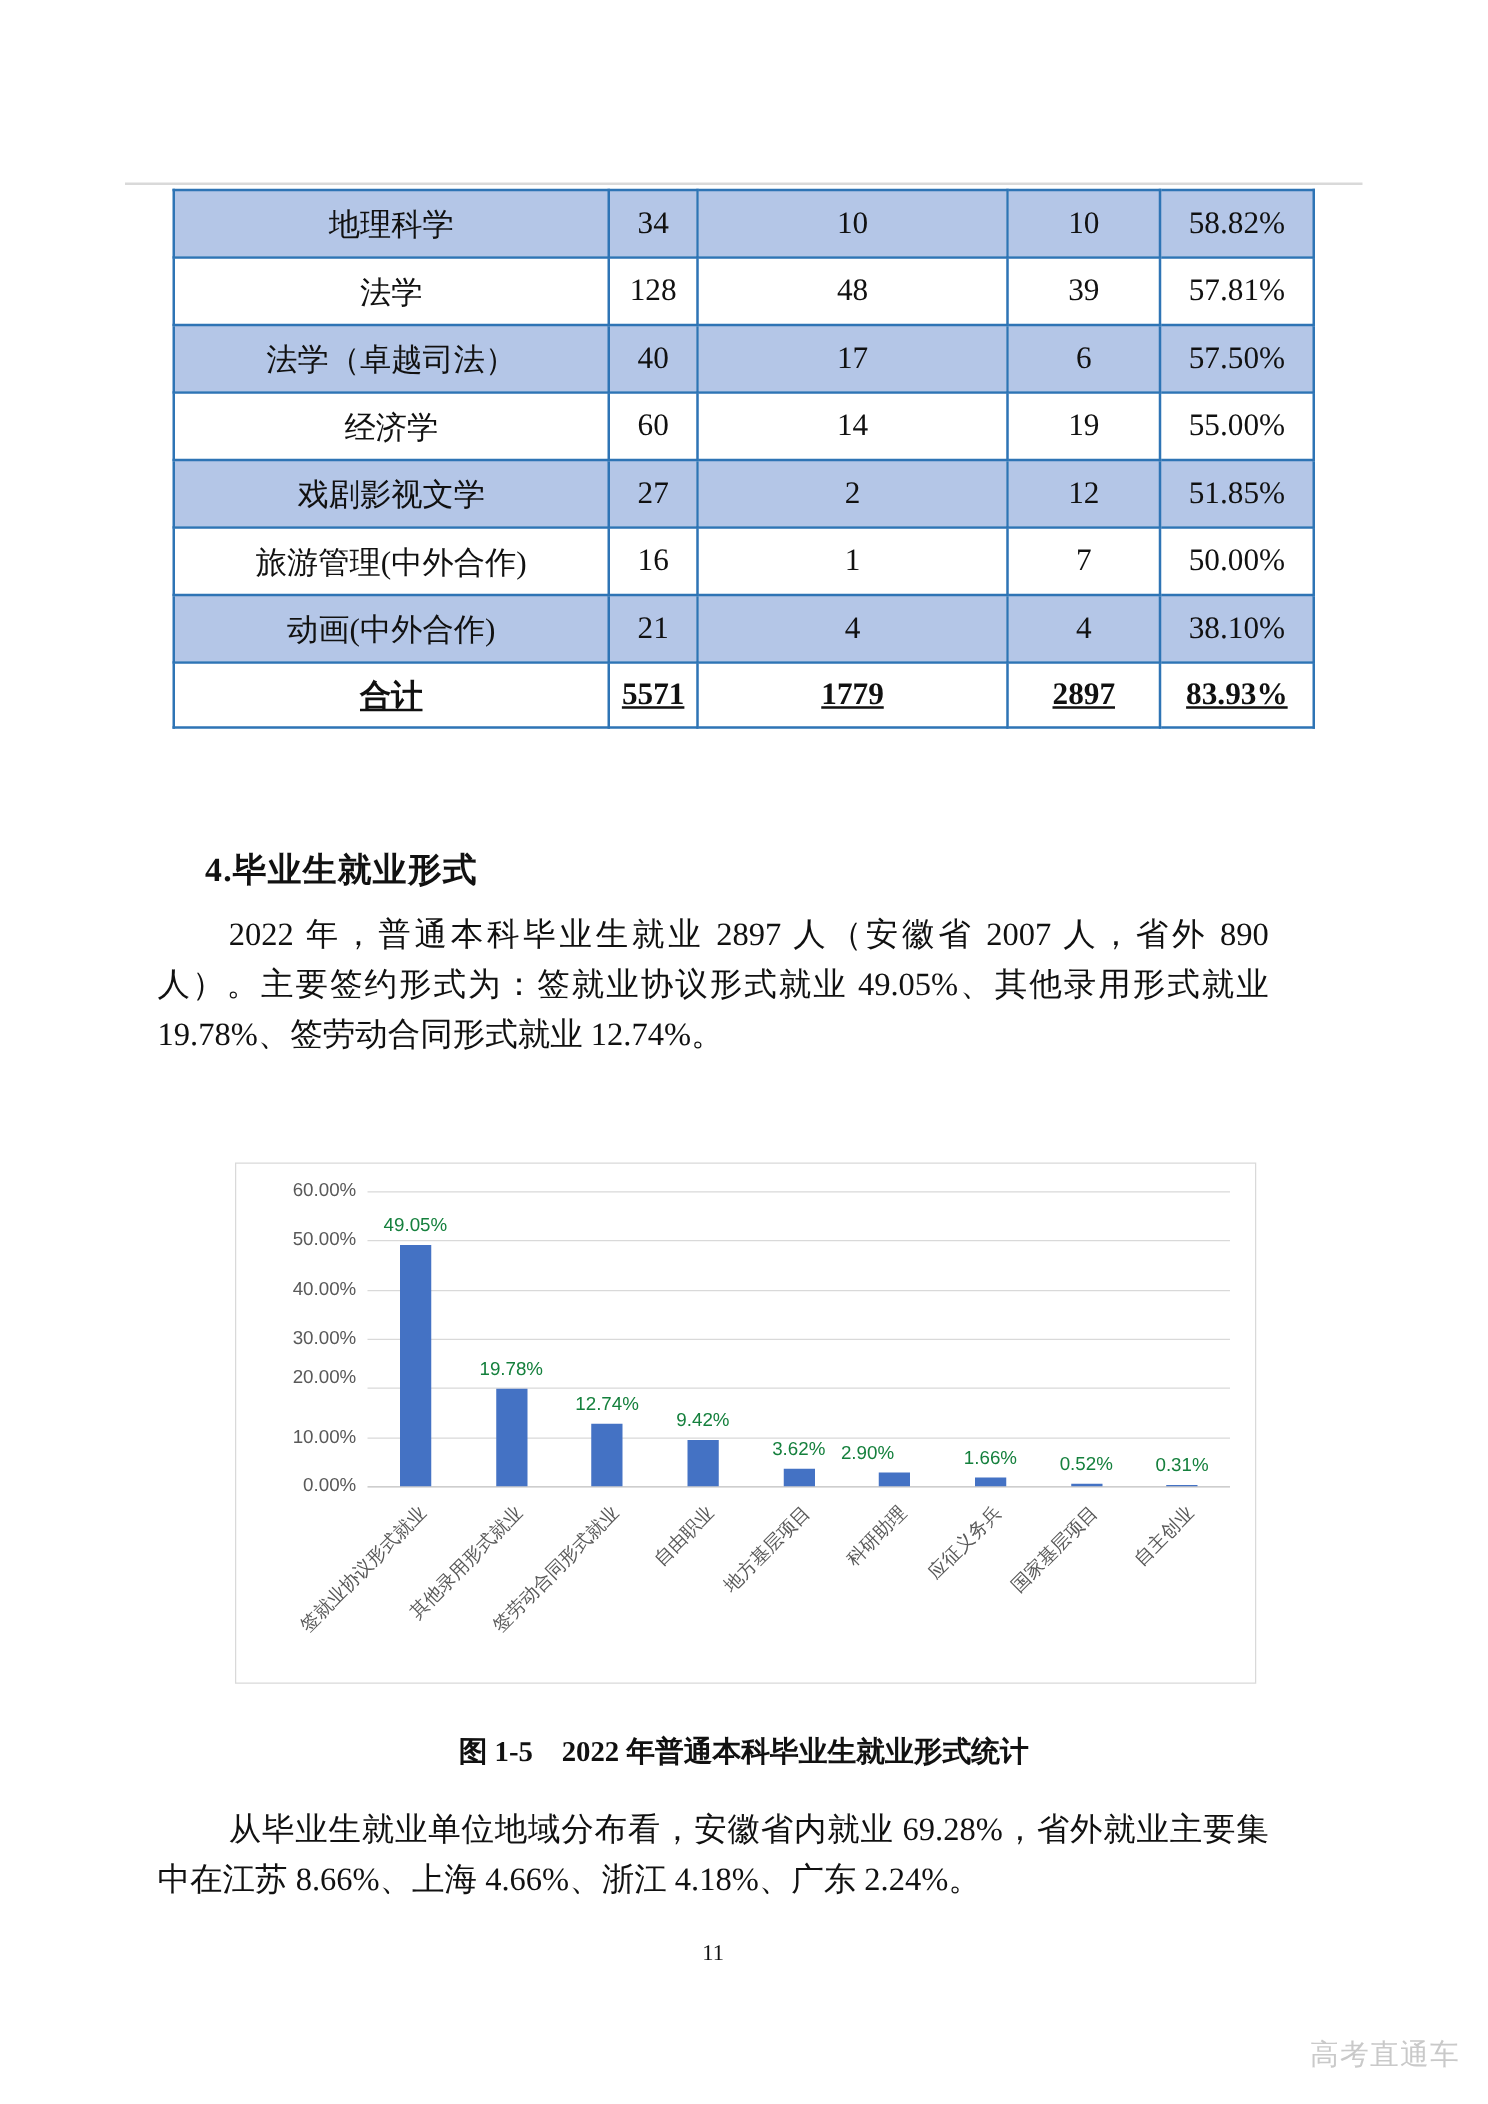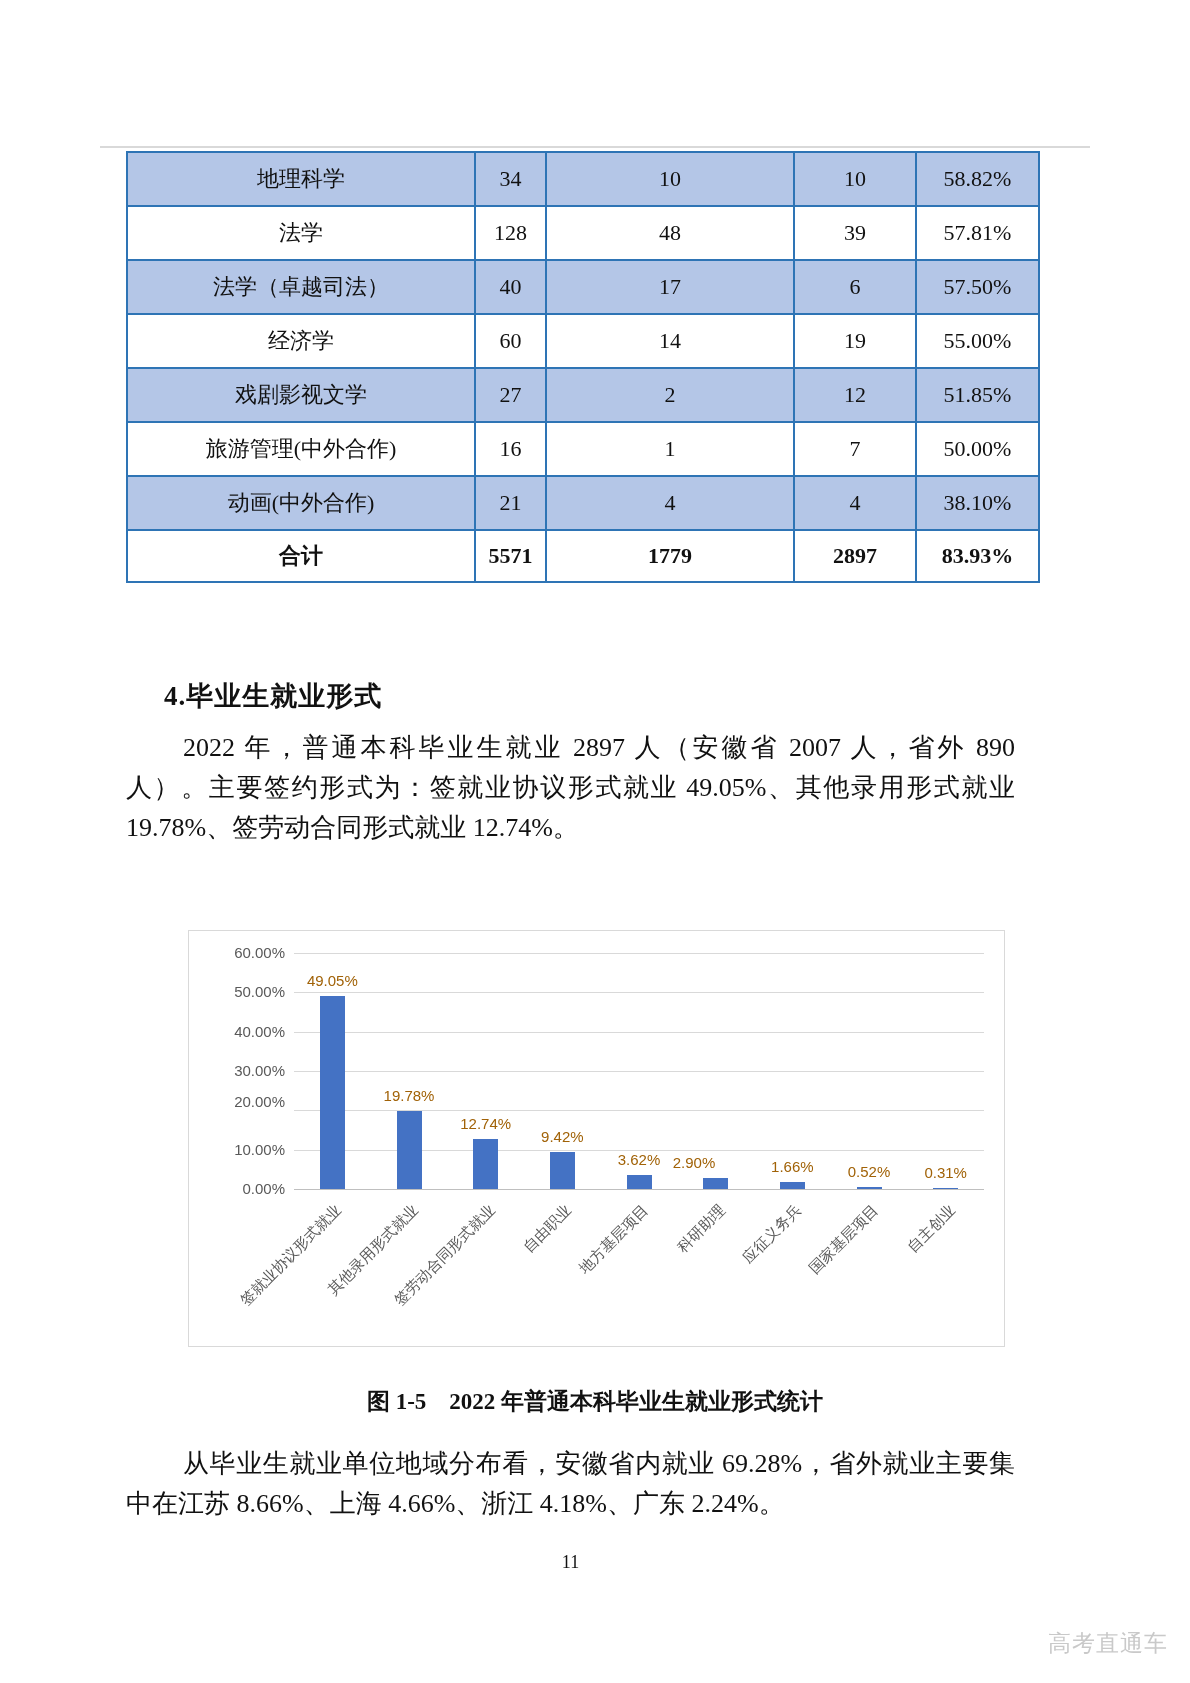--- a/index.html
+++ b/index.html
@@ -5,30 +5,30 @@
   html,body{margin:0;padding:0;}
   body{
     width:1190px;height:1683px;position:relative;background:#ffffff;
     font-family:"Liberation Serif",serif;color:#111;overflow:hidden;
   }
   
   .top-rule{position:absolute;left:100px;top:146px;width:990px;height:2px;background:#d9d9d9;}
 
   
   table.doc-table{
-    position:absolute;left:126px;top:151px;border-collapse:collapse;
-    font-size:22px;table-layout:fixed;padding-left:14px;
+    position:absolute;left:138px;top:151px;border-collapse:collapse;
+    font-size:25px;table-layout:fixed;padding-left:14px;
   }
   table.doc-table td{
     border:2px solid #2e74b5;height:52px;text-align:center;vertical-align:middle;
     padding:0 4px;overflow:hidden;
   }
   table.doc-table tr:nth-child(odd) td{background:#b4c6e7;}
   table.doc-table tr:nth-child(even) td{background:#ffffff;}
-  table.doc-table tr.total-row td{font-weight:bold;height:50px;}
+  table.doc-table tr.total-row td{font-weight:bold;height:50px;text-decoration:underline;}
 
   
   .section-heading{
     position:absolute;left:164px;top:678px;font-size:27px;font-weight:bold;
     letter-spacing:1px;
   }
   .body-para{
     position:absolute;left:126px;width:889px;font-size:26px;line-height:40px;
     text-align:justify;text-indent:57px;
   }
@@ -43,21 +43,21 @@
   }
   .chart-plot{position:absolute;left:105px;top:22px;width:690px;height:236px;}
   .gridline{position:absolute;left:0;width:100%;height:1px;background:#d9d9d9;}
   .gridline.baseline{background:#bfbfbf;}
   .ytick{
     position:absolute;right:calc(100% + 9px);width:80px;text-align:right;
     font-size:15px;color:#595959;white-space:nowrap;
   }
   .bar{position:absolute;bottom:0;width:25px;background:#4472c4;}
   .bar-label{
-    position:absolute;transform:translateX(-50%);font-size:15px;color:#a16207;
+    position:absolute;transform:translateX(-50%);font-size:15px;color:#15803d;
     white-space:nowrap;
   }
   .xlab{position:absolute;width:0;height:0;}
   .xlab span{
     position:absolute;right:0;top:0;white-space:nowrap;font-size:15px;color:#595959;
     transform:rotate(-45deg);transform-origin:right top;
   }
 
   .fig-caption{
     position:absolute;left:0;top:1386px;width:1190px;text-align:center;

